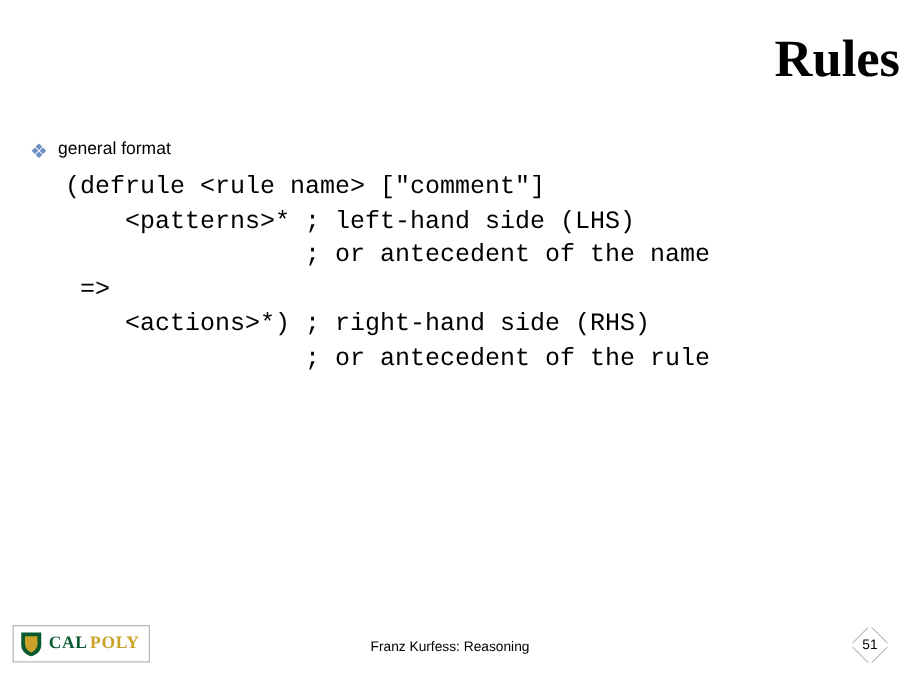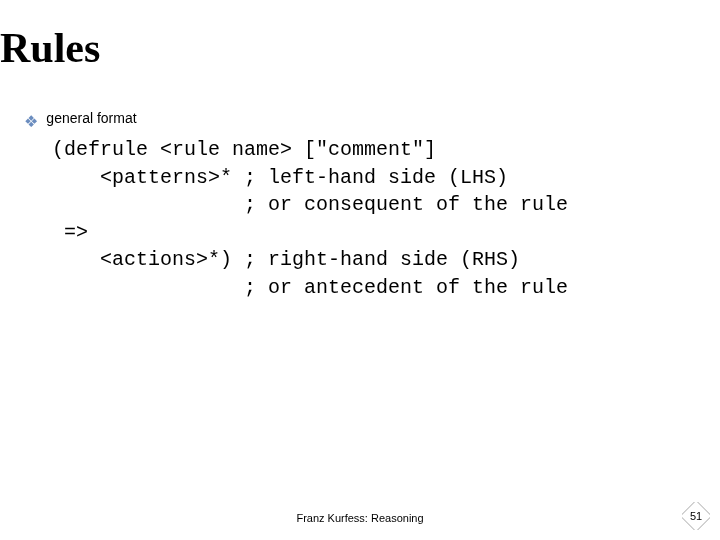--- a/index.html
+++ b/index.html
@@ -17,21 +17,21 @@
     width: 720px;
     height: 540px;
     position: relative;
     box-sizing: border-box;
   }
   .title {
     position: absolute;
     top: 24px;
     left: 0;
     width: 720px;
-    text-align: left;
+    text-align: right;
     font-size: 42px;
     font-weight: bold;
     color: #000;
   }
   .body {
     position: absolute;
     top: 110px;
     left: 24px;
     right: 24px;
   }
@@ -140,28 +140,40 @@
 
   <div class="title">Rules</div>
 
   <div class="body">
     <div class="bullet-row">
       <span class="bullet-icon">❖</span>
       <span class="bullet-text">general format</span>
     </div>
     <div class="code-block"><span>(defrule &lt;rule name&gt; ["comment"]</span>
 <span>    &lt;patterns&gt;* ; left-hand side (LHS)</span>
-<span>                ; or consequent of the rule</span>
+<span>                ; or antecedent of the name</span>
 <span> =&gt;</span>
 <span>    &lt;actions&gt;*) ; right-hand side (RHS)</span>
 <span>                ; or antecedent of the rule</span></div>
   </div>
 
   <div class="footer-text">Franz Kurfess: Reasoning</div>
 
+  <div class="logo">
+    <span class="logo-shield">
+      <svg viewBox="0 0 20 22" width="20" height="22">
+        <path d="M2 2 H18 V12 C18 17 14 20 10 21 C6 20 2 17 2 12 Z" fill="#0a5a2f"></path>
+        <path d="M5 5 H15 V11 C15 14.5 12.5 17 10 18 C7.5 17 5 14.5 5 11 Z" fill="#c9a227"></path>
+      </svg>
+    </span>
+    <span class="logo-text">
+      <span class="logo-cal">CAL</span>
+      <span class="logo-poly">POLY</span>
+    </span>
+  </div>
 
   <div class="page-number-wrap">
     <svg viewBox="0 0 28 28">
       <rect x="3" y="3" width="22" height="22" fill="#ffffff" stroke="#888" stroke-width="0.7" transform="rotate(45 14 14)"></rect>
     </svg>
     <div class="page-number">51</div>
   </div>
 
 </div>
 

